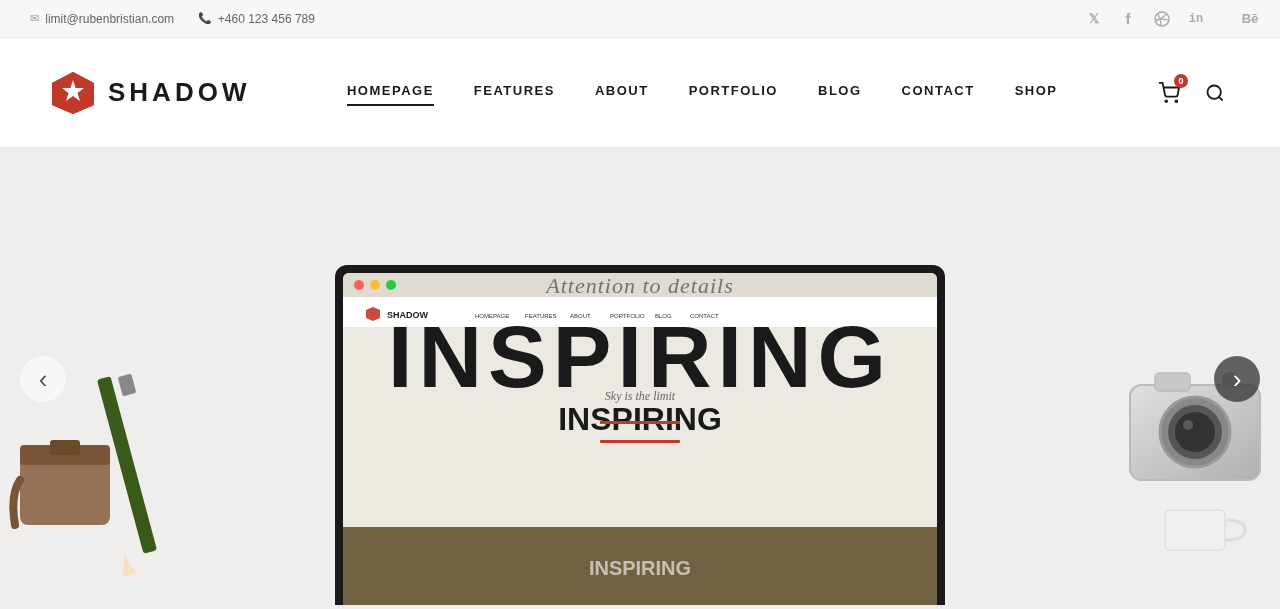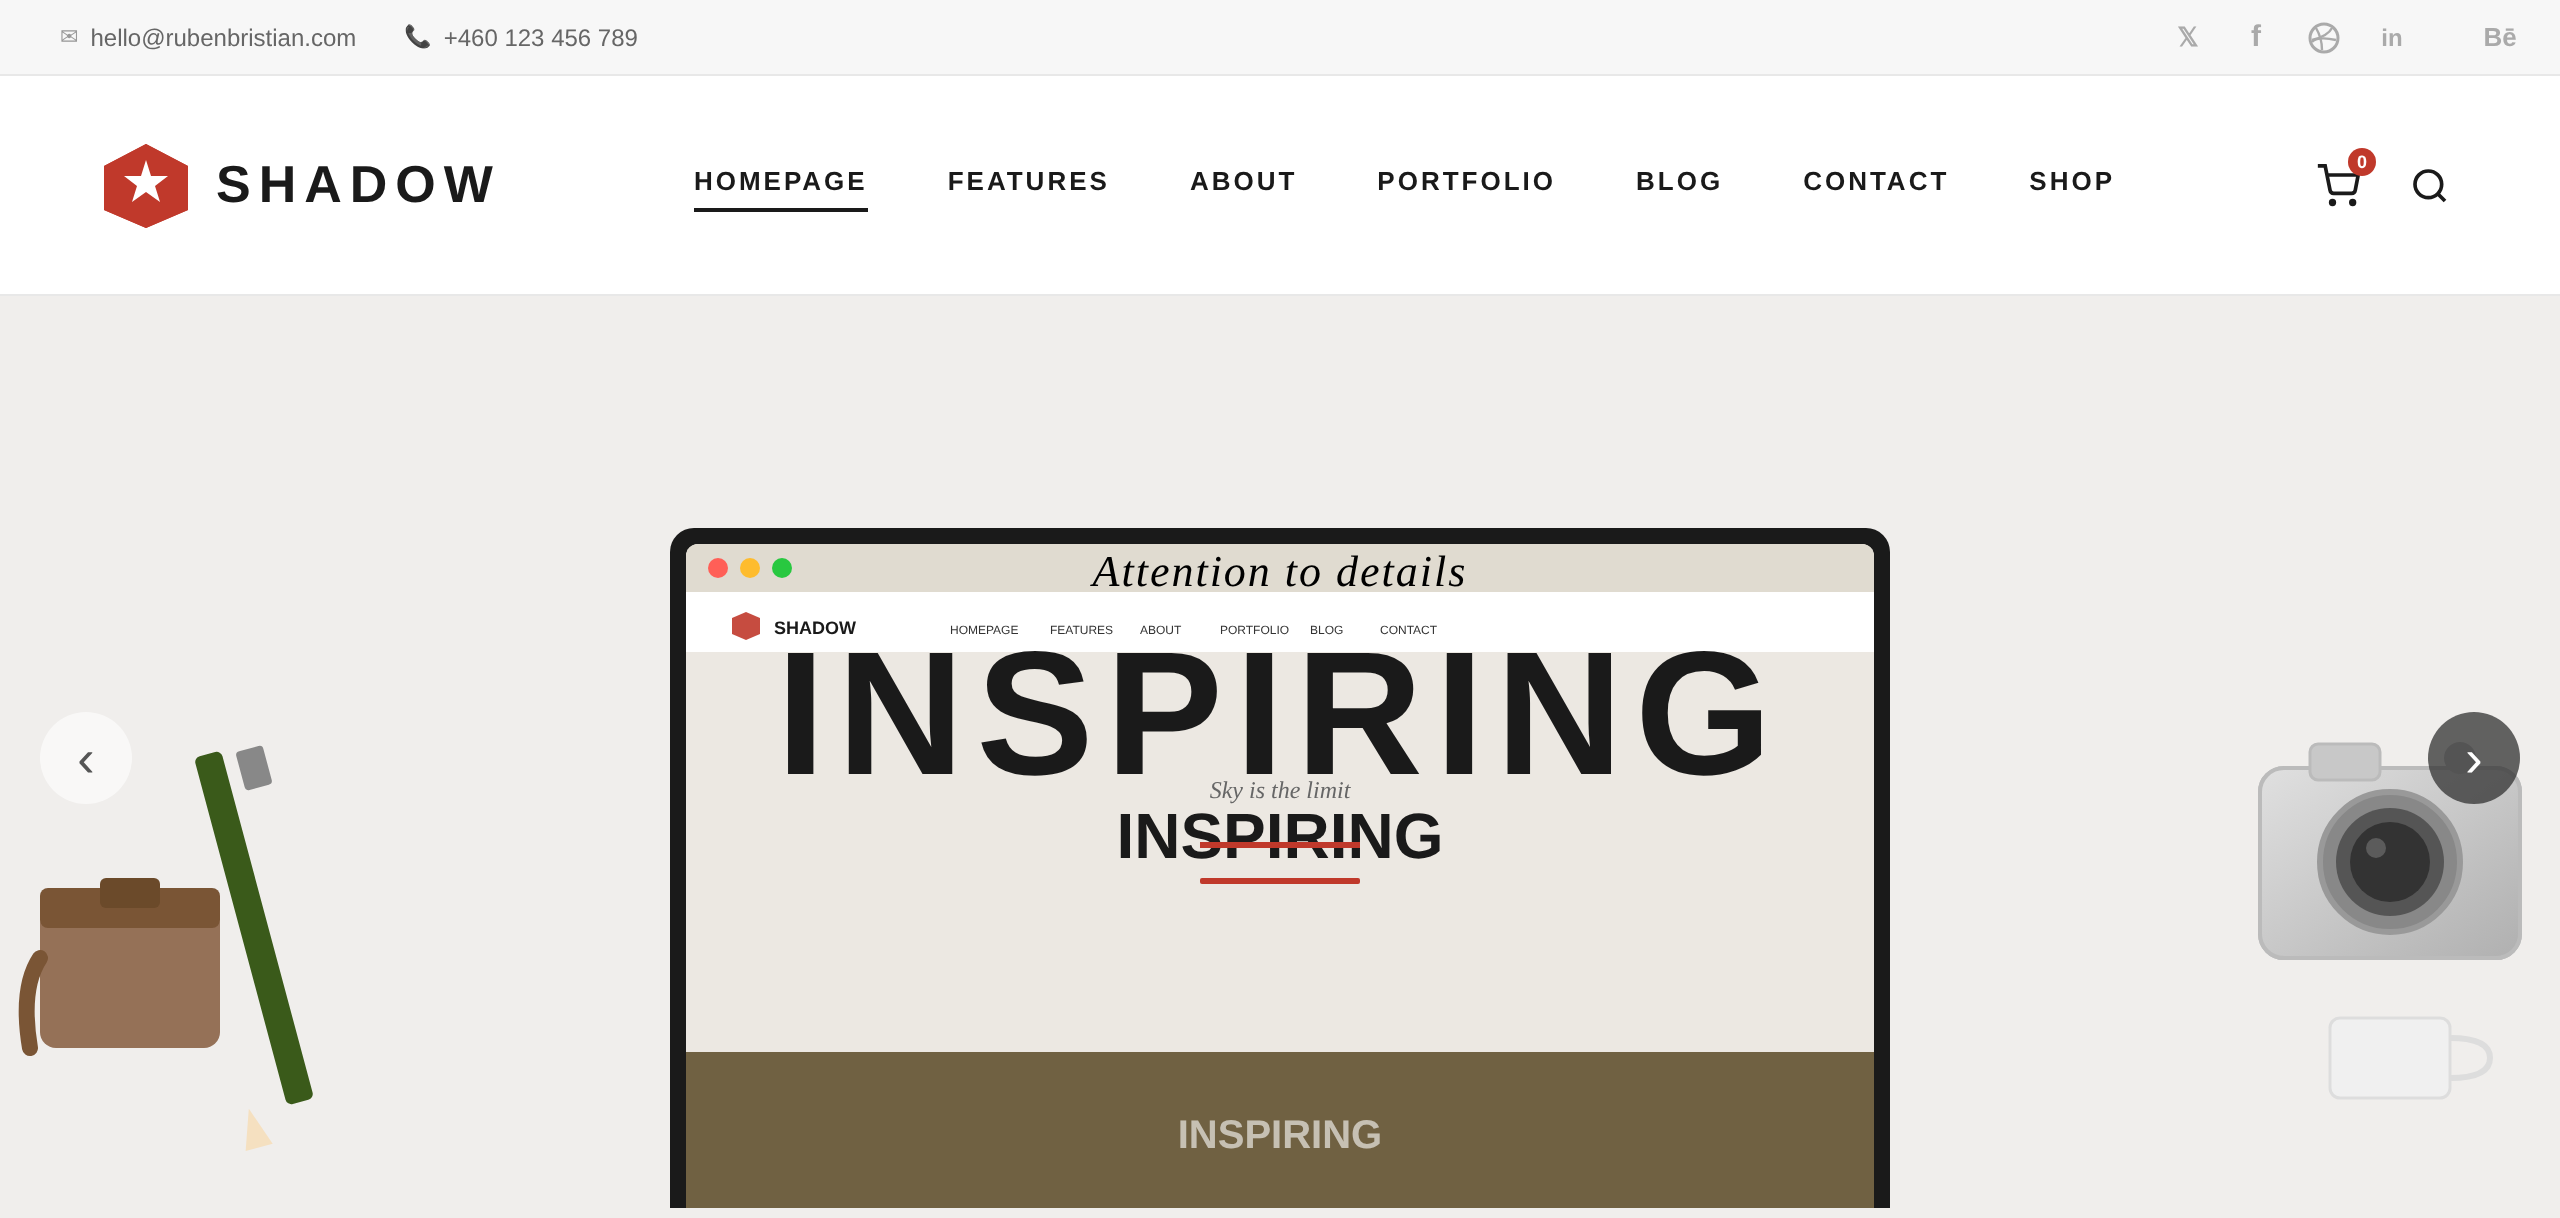--- a/index.html
+++ b/index.html
@@ -160,21 +160,21 @@
     .hero-content {
       text-align: center;
       position: relative;
       z-index: 10;
       margin-top: -60px;
     }
     .hero-subtitle {
       font-family: Georgia, 'Times New Roman', serif;
       font-style: italic;
       font-size: 22px;
-      color: #000000;
+      color: #737373;
       margin-bottom: 14px;
       letter-spacing: 1px;
     }
     .hero-title {
       font-family: Arial, sans-serif;
       font-weight: 900;
       font-size: 88px;
       letter-spacing: 6px;
       color: #1a1a1a;
       text-transform: uppercase;
@@ -239,39 +239,39 @@
 
     
   </style>
 </head>
 <body>
 
 <div class="top-bar">
   <div class="top-bar-left">
     <div class="top-bar-contact">
       <span class="icon">✉</span>
-      <span>hello@rubenbristian.com</span>
+      <span>limit@rubenbristian.com</span>
     </div>
     <div class="top-bar-contact">
       <span class="icon">📞</span>
       <span>+460 123 456 789</span>
     </div>
   </div>
   <div class="top-bar-right">
     <div class="social-icon" style="font-family:Arial;font-weight:bold;font-size:13px;">𝕏</div>
     <div class="social-icon" style="font-family:Arial;font-weight:bold;font-size:15px;">f</div>
     <div class="social-icon" style="font-size:15px;">
       <svg width="16" height="16" viewBox="0 0 16 16" fill="none">
         <circle cx="8" cy="8" r="7" stroke="#aaa" stroke-width="1.5" fill="none"></circle>
         <path d="M2 10 Q5 7 14 9" stroke="#aaa" stroke-width="1.2" fill="none"></path>
         <path d="M4 3 Q7 8 7 14" stroke="#aaa" stroke-width="1.2" fill="none"></path>
         <path d="M12 3 Q10 7 2 9" stroke="#aaa" stroke-width="1.2" fill="none"></path>
       </svg>
     </div>
-    <div class="social-icon" style="font-family:Liberation Sans, sans-serif;font-weight:bold;font-size:12px;">in</div>
+    <div class="social-icon" style="font-family:Liberation Mono, monospace;font-weight:bold;font-size:12px;">in</div>
     <div class="social-icon" style="font-family:Arial;font-size:13px;font-weight:bold;padding-left:28px;">Bē</div>
   </div>
 </div>
 
 <div class="header">
 
   <div class="logo">
     <svg class="logo-icon" viewBox="0 0 46 46">
       <polygon points="23,2 44,13 44,35 23,44 2,35 2,13" fill="#c0392b"></polygon>
       <polygon points="23,2 44,13 44,35 23,44 2,35 2,13" fill="#c0392b"></polygon>

